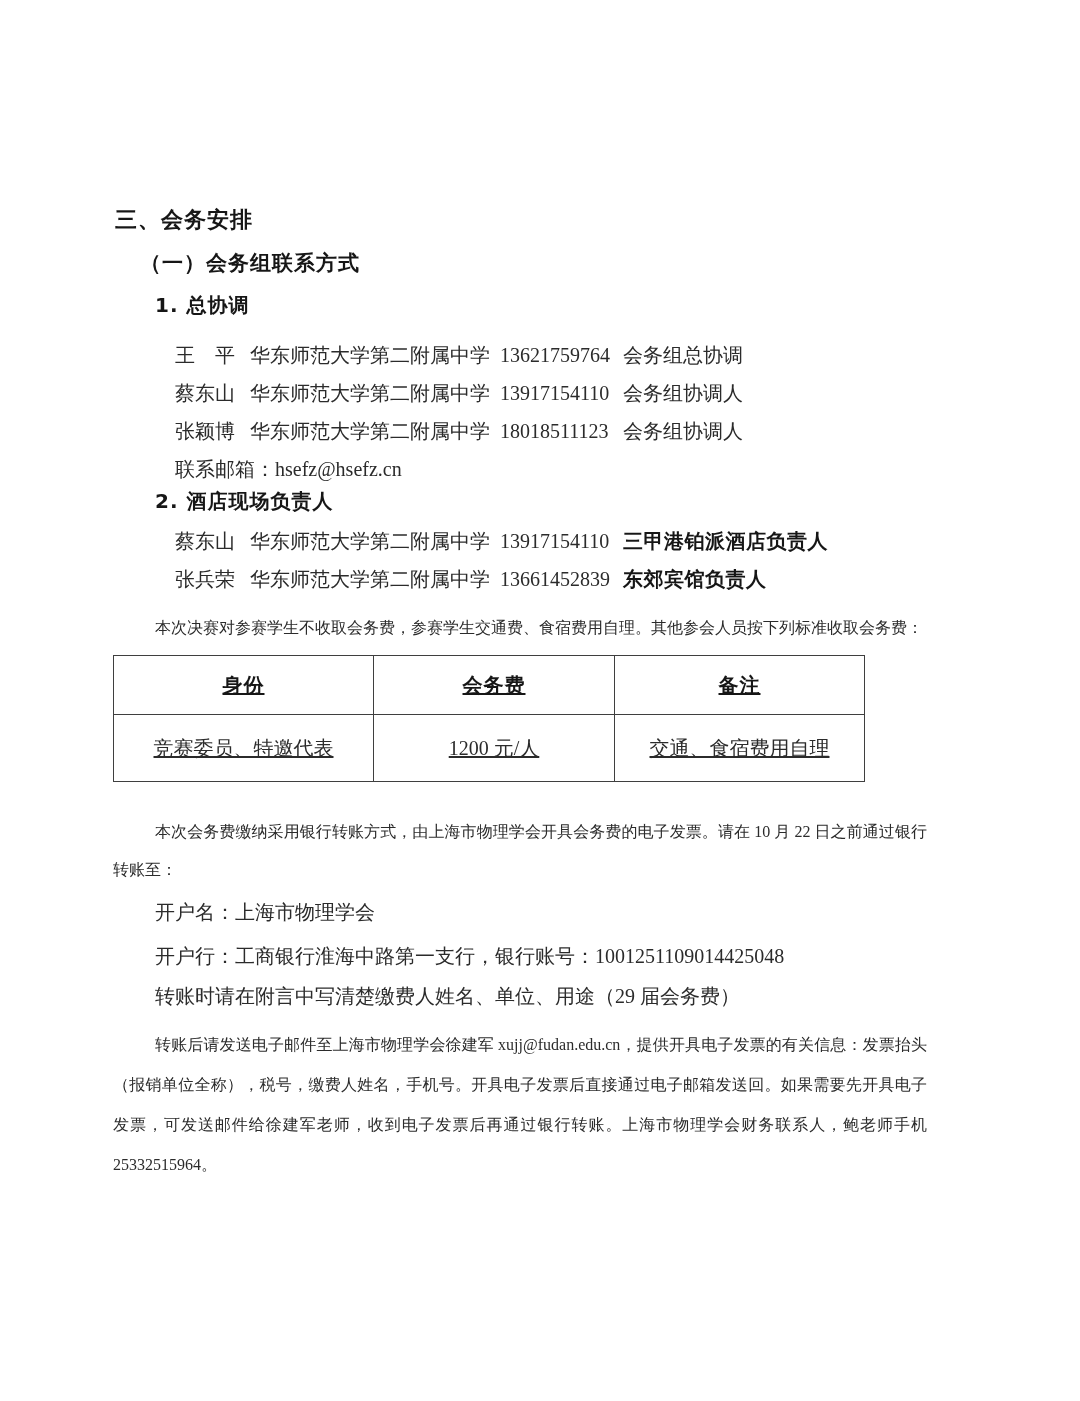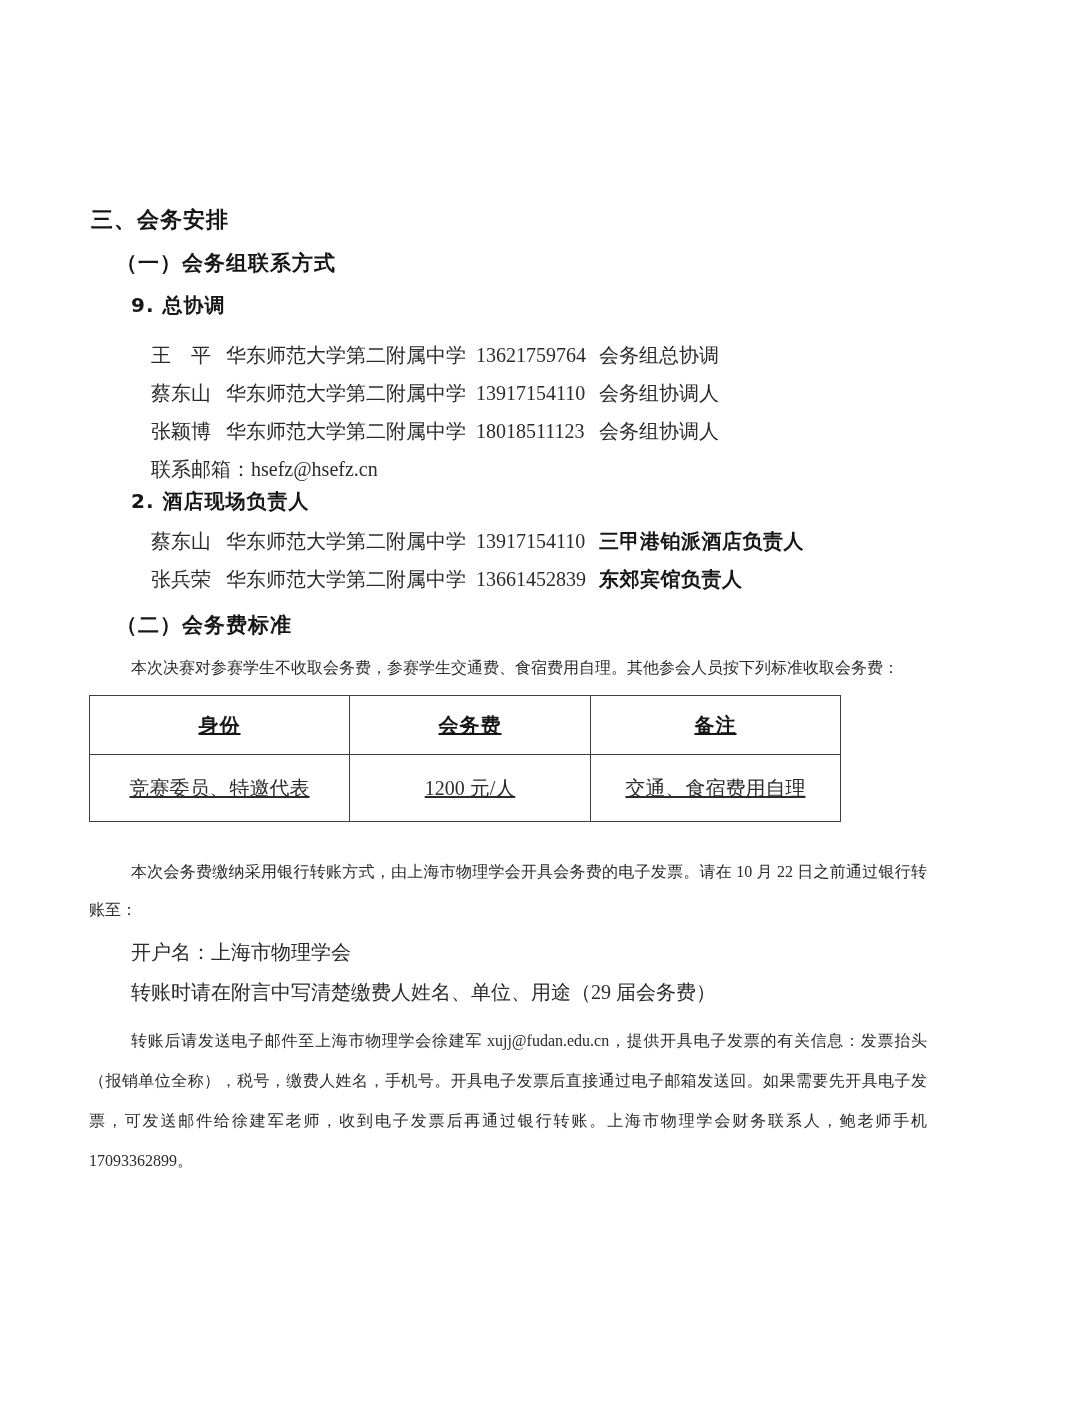--- a/index.html
+++ b/index.html
@@ -3,21 +3,21 @@
 <meta charset="utf-8">
 <style>
   html,body{margin:0;padding:0;background:#ffffff;}
   .page{
     position:relative;
     width:1080px;height:1401px;
     margin:0 auto;
     background:#ffffff;
     overflow:hidden;
     box-sizing:border-box;
-    padding:0 153px 0 89px;
+    padding:0 153px 0 113px;
     font-family:"Liberation Serif","DejaVu Serif",serif;
     color:#2b2b2b;
   }
   .h1{
     font-size:22px;line-height:26px;font-weight:bold;color:#161616;
     margin:207px 0 0 2px;
     font-family:"DejaVu Sans","Liberation Sans",sans-serif;
     letter-spacing:1px;
   }
   .h2{
@@ -96,21 +96,21 @@
 </style>
 </head>
 <body>
 
 <div class="page">
 
   <div class="h1">三、会务安排</div>
 
   <div class="h2 h2a">（一）会务组联系方式</div>
 
-  <div class="h3 h3a">9. 总协调</div>
+  <div class="h3 h3a">1. 总协调</div>
 
   <div class="contacts">
     <div class="crow">
       <span class="c-name">王　平</span>
       <span class="c-org">华东师范大学第二附属中学</span>
       <span class="c-phone">13621759764</span>
       <span class="c-role">会务组总协调</span>
     </div>
     <div class="crow">
       <span class="c-name">蔡东山</span>
@@ -137,21 +137,20 @@
       <span class="c-role bold">三甲港铂派酒店负责人</span>
     </div>
     <div class="crow">
       <span class="c-name">张兵荣</span>
       <span class="c-org">华东师范大学第二附属中学</span>
       <span class="c-phone">13661452839</span>
       <span class="c-role bold">东郊宾馆负责人</span>
     </div>
   </div>
 
-  <div class="h2 h2b">（二）会务费标准</div>
 
   <div class="para para1">本次决赛对参赛学生不收取会务费，参赛学生交通费、食宿费用自理。其他参会人员按下列标准收取会务费：</div>
 
   <table class="fee">
     <tbody>
       <tr class="hdr">
         <td class="col1">身份</td>
         <td class="col2">会务费</td>
         <td class="col3">备注</td>
       </tr>
@@ -159,17 +158,18 @@
         <td>竞赛委员、特邀代表</td>
         <td>1200 元/人</td>
         <td>交通、食宿费用自理</td>
       </tr>
     </tbody>
   </table>
 
   <div class="para para2">本次会务费缴纳采用银行转账方式，由上海市物理学会开具会务费的电子发票。请在 10 月 22 日之前通过银行转账至：</div>
 
   <div class="plain-line line1">开户名：上海市物理学会</div>
+  <div class="plain-line line2">开户行：工商银行淮海中路第一支行，银行账号：1001251109014425048</div>
   <div class="plain-line line3">转账时请在附言中写清楚缴费人姓名、单位、用途（29 届会务费）</div>
 
-  <div class="para para3">转账后请发送电子邮件至上海市物理学会徐建军 xujj@fudan.edu.cn，提供开具电子发票的有关信息：发票抬头（报销单位全称），税号，缴费人姓名，手机号。开具电子发票后直接通过电子邮箱发送回。如果需要先开具电子发票，可发送邮件给徐建军老师，收到电子发票后再通过银行转账。上海市物理学会财务联系人，鲍老师手机 17093362899。</div>
+  <div class="para para3">转账后请发送电子邮件至上海市物理学会徐建军 xujj@fudan.edu.cn，提供开具电子发票的有关信息：发票抬头（报销单位全称），税号，缴费人姓名，手机号。开具电子发票后直接通过电子邮箱发送回。如果需要先开具电子发票，可发送邮件给徐建军老师，收到电子发票后再通过银行转账。上海市物理学会财务联系人，鲍老师手机 25332515964。</div>
 
 </div>
 
 </body></html>

